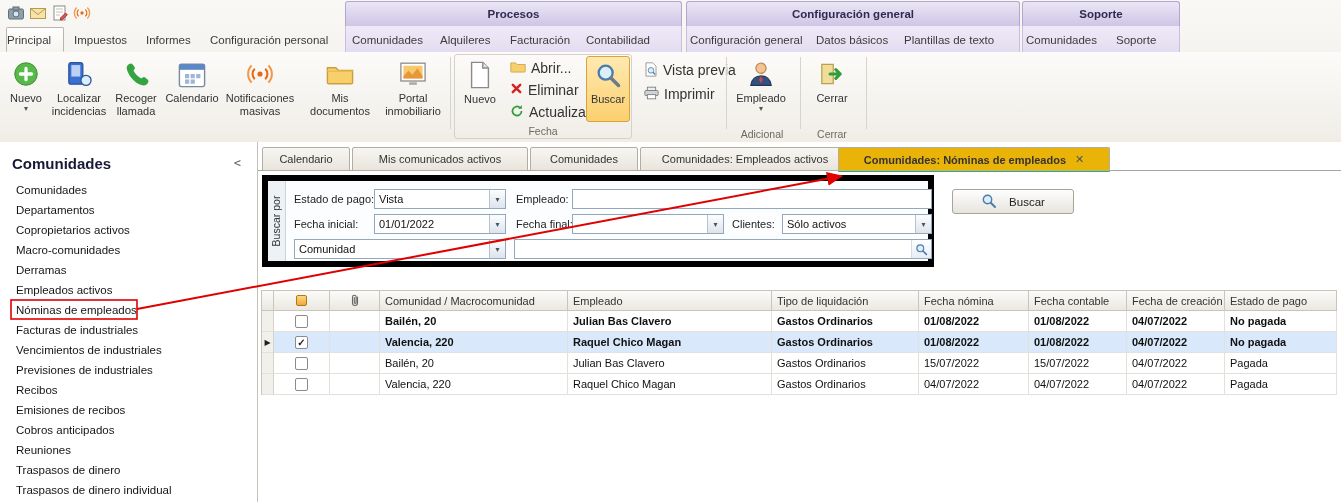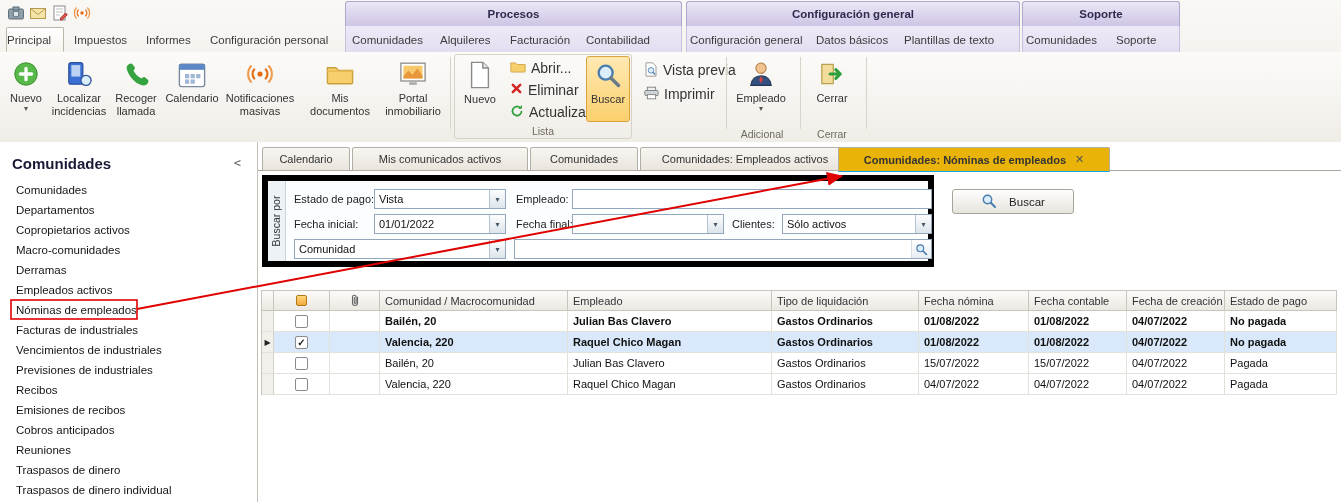--- a/index.html
+++ b/index.html
@@ -251,21 +251,21 @@
     </div>
     <div class="rb-big hl" style="left:586px;top:56px;width:44px;height:66px">
       <span class="ric">
           <svg width="28" height="28" viewBox="0 0 24 24">
             <circle cx="10" cy="10" r="6" fill="#dceefb" stroke="#4a7dad" stroke-width="2"></circle>
             <line x1="14.5" y1="14.5" x2="21" y2="21" stroke="#6b7b88" stroke-width="3" stroke-linecap="round"></line>
           </svg>
         </span>
       <span>Buscar</span>
     </div>
-    <div class="rgroup-label" style="left:454px;top:125px;width:178px">Lista</div>
+    <div class="rgroup-label" style="left:454px;top:125px;width:178px">Fecha</div>
 
     <div class="rb-sm" style="left:640px;top:62px">
       <span><svg width="14" height="15" viewBox="0 0 16 18">
             <path d="M2 1h8l4 4v12H2z" fill="#fff" stroke="#8a8a8a"></path>
             <circle cx="8" cy="10" r="3.4" fill="#dceefb" stroke="#4a7dad"></circle>
             <line x1="10.4" y1="12.4" x2="13" y2="15" stroke="#4a7dad" stroke-width="1.6"></line>
           </svg></span>
       <span>Vista previa</span>
     </div>
     <div class="rb-sm" style="left:640px;top:86px">

